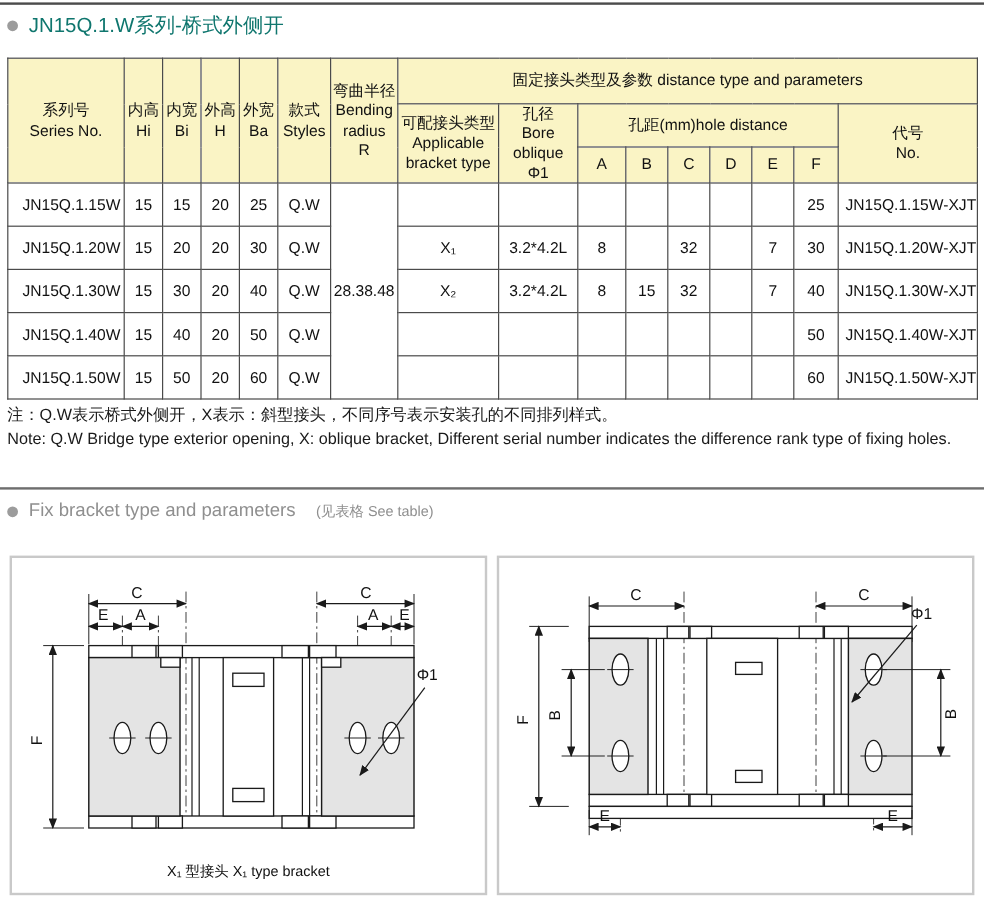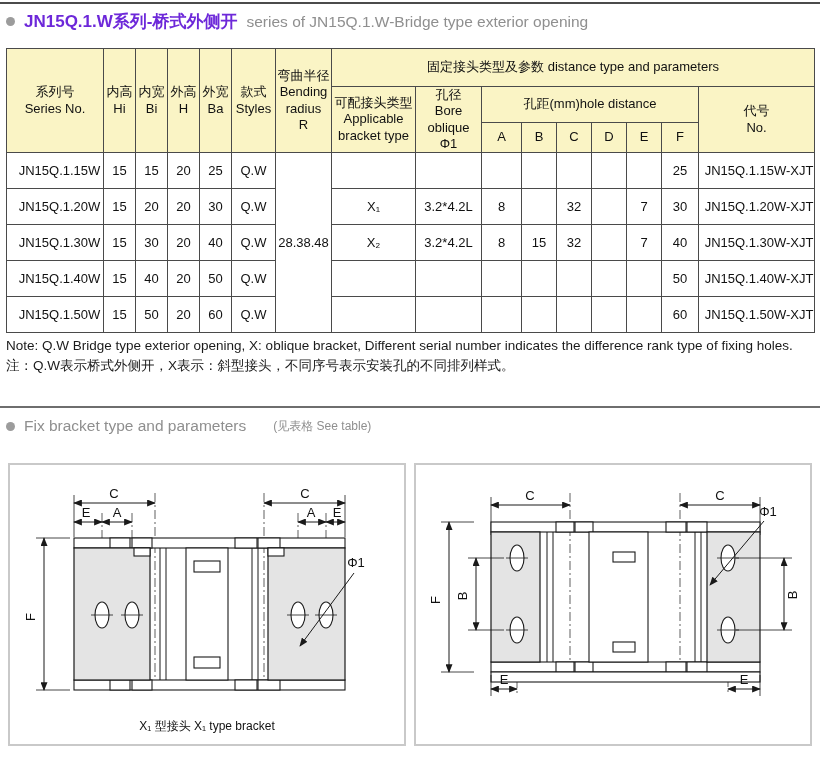--- a/index.html
+++ b/index.html
@@ -2,23 +2,23 @@
 <html><head>
 <meta charset="utf-8">
 <style>
 *{margin:0;padding:0;box-sizing:border-box}
 html,body{width:820px;height:760px}
 body{font-family:"Liberation Sans","DejaVu Sans",sans-serif;background:#fff;position:relative;color:#1a1a1a}
 .rule-top{position:absolute;left:0;top:2px;width:820px;height:2px;background:#4b4b4b}
 .rule-mid{position:absolute;left:0;top:406px;width:820px;height:2px;background:#6e6e6e}
 .sec-head{position:absolute;left:6px;display:flex;align-items:center;gap:9px;white-space:nowrap}
 .sec-head .bullet{width:9px;height:9px;border-radius:50%;background:#9c9c9c;flex:0 0 auto}
-.cn-title{color:#6d28d9;font-weight:bold;font-size:17px}
+.cn-title{color:#0f766e;font-weight:normal;font-size:17px}
 .en-title{color:#8f8f8f;font-size:15.5px}
-.see-note{color:#8f8f8f;font-size:12px;margin-left:18px}
+.see-note{color:#8f8f8f;font-size:12px;margin-left:8px}
 table.spec{position:absolute;left:6px;top:48px;width:808px;border-collapse:collapse;table-layout:fixed}
 table.spec th,table.spec td{border:1px solid #4a4a4a;text-align:center;vertical-align:middle;font-weight:normal;font-size:13px;color:#111;overflow:hidden}
 table.spec th{background:#faf4c5;white-space:pre-line;line-height:1.25}
 table.spec td{background:#fff;height:36px}
 td.al{text-align:left;padding-left:9px}
 td.code{text-align:left;padding-left:5px;font-size:12.5px}
 .notes{position:absolute;left:6px;top:336px;font-size:13.5px;line-height:1.45;color:#1a1a1a}
 .panel{position:absolute;top:463px;width:398px;height:283px;border:2px solid #c9c9c9;background:#fff}
 .panel.left{left:8px}.panel.right{left:414px}
 .panel svg{display:block}
@@ -31,21 +31,20 @@
 svg text{font-size:13px;fill:#111;font-family:"Liberation Sans","DejaVu Sans",sans-serif;text-anchor:middle}
 </style>
 </head>
 <body>
 
 <div class="rule-top"></div>
 
 <div class="sec-head" style="top:10px">
   <span class="bullet"></span>
   <span class="cn-title">JN15Q.1.W系列-桥式外侧开</span>
-  <span class="en-title">series of JN15Q.1.W-Bridge type exterior opening</span>
 </div>
 
 <table class="spec">
   <colgroup>
     <col style="width:97px">
       <col style="width:32px">
       <col style="width:32px">
       <col style="width:32px">
     <col style="width:32px">
       <col style="width:44px">
@@ -184,22 +183,22 @@
       <td></td>
       <td></td>
       <td></td>
       <td>60</td>
       <td class="code">JN15Q.1.50W-XJT</td>
     </tr>
   </tbody>
 </table>
 
 <div class="notes">
+  <div>注：Q.W表示桥式外侧开，X表示：斜型接头，不同序号表示安装孔的不同排列样式。</div>
   <div>Note: Q.W Bridge type exterior opening, X: oblique bracket, Different serial number indicates the difference rank type of fixing holes.</div>
-  <div>注：Q.W表示桥式外侧开，X表示：斜型接头，不同序号表示安装孔的不同排列样式。</div>
 </div>
 
 <div class="rule-mid"></div>
 
 <div class="sec-head" style="top:417px">
   <span class="bullet"></span>
   <span class="en-title">Fix bracket type and parameters</span>
   <span class="see-note">(见表格 See table)</span>
 </div>
 

